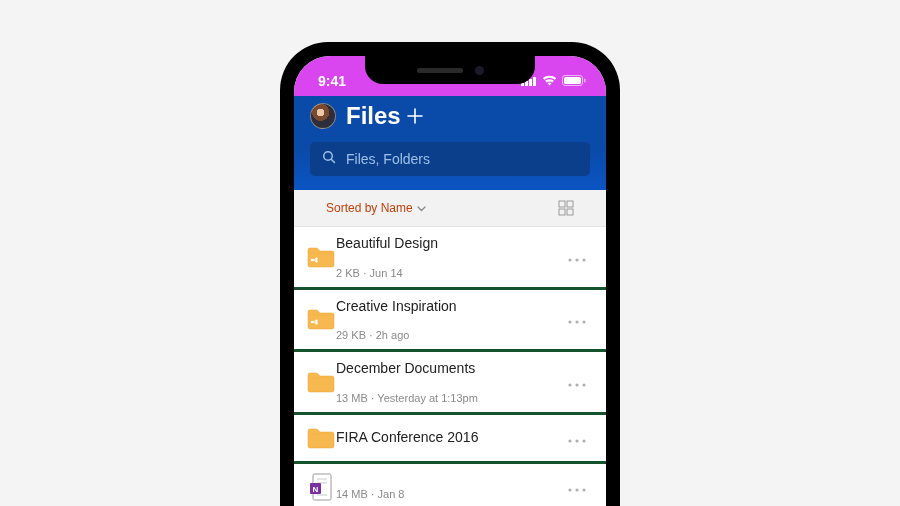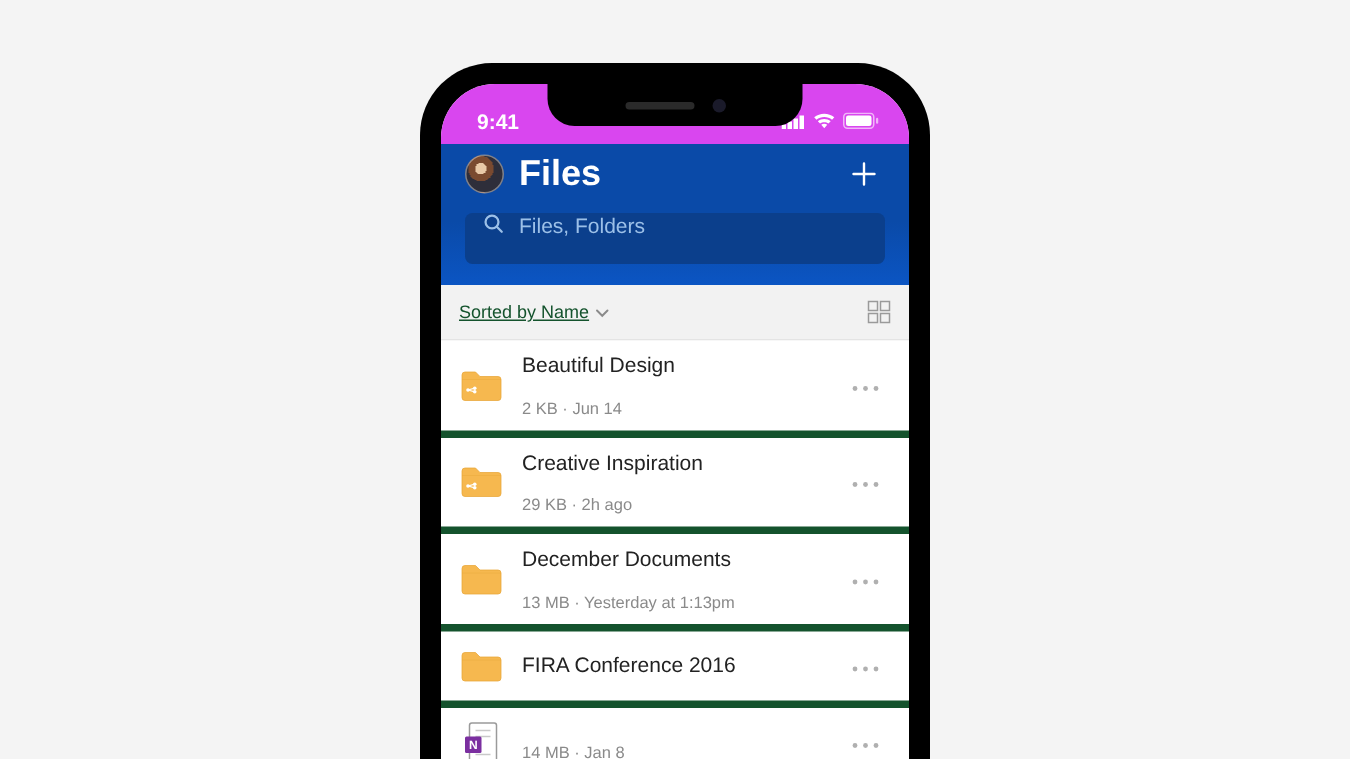--- a/index.html
+++ b/index.html
@@ -72,21 +72,21 @@
   .status-left { padding-top: 10px; padding-left: 4px;}
   .status-right { display: flex; gap: 5px; align-items: center; padding-top: 10px; }
   .signal, .wifi, .battery { display: inline-block; }
   .header {
     background: linear-gradient(180deg, #0a4aa8 0%, #0a4aa8 55%, #0b55c3 100%);
     padding: 6px 16px 14px 16px;
   }
   .title-row {
     display: flex;
     align-items: center;
-    justify-content: space-between;
+    justify-content: flex-start;
     margin-bottom: 12px;
   }
   .title-left { display: flex; align-items: center; gap: 10px; }
   .avatar {
     width: 26px; height: 26px; border-radius: 50%;
     background: radial-gradient(circle at 40% 35%, #e9c9a8 0 18%, #7a4a30 18% 40%, #2e2e3a 40% 100%);
     border: 1px solid rgba(255,255,255,0.4);
   }
   .title {
     color: #fff;
@@ -96,47 +96,45 @@
   .plus-btn {
     width: 28px; height: 28px;
     color: #fff; font-size: 24px; font-weight: 300;
     display: flex; align-items: center; justify-content: center;
   }
   .search {
     background: #0b3f8c;
     border-radius: 5px;
     height: 34px;
     display: flex;
-    align-items: flex-start;
+    align-items: center;
     padding: 0 12px;
     gap: 10px;
   }
   .search-icon { color: #8ab4e8; }
   .search-input {
     background: transparent; border: none; outline: none;
     color: #cde0f6; font-size: 14px; flex: 1;
   }
   .search-input::placeholder { color: #9cc0e8; }
   .sort-row {
     display: flex; justify-content: space-between; align-items: center;
-    padding: 10px 12px;
+    padding: 10px 32px;
     background: #f2f2f2;
     border-bottom: 1px solid #e4e4e4;
     font-size: 12px;
-    color: #14532d;
-    text-decoration: underline;
+    color: #c2410c;
   }
   .sort-label { display: flex; align-items: center; gap: 4px; }
   .view-btn { width: 16px; height: 16px; color: #8a8a8a; }
   .list { background: #fff; }
   .row {
     display: flex; align-items: center;
     padding: 8px 16px 8px 12px;
-    border-bottom: 5px solid #14532d;
-    gap: 12px;
+    border-bottom: 3px solid #14532d;
   }
   .file-icon {
     width: 30px; height: 30px; flex-shrink: 0;
     display: flex; align-items: center; justify-content: center;
   }
   .folder-svg { width: 28px; height: 24px; }
   .doc-svg { width: 24px; height: 28px; }
   .info { flex: 1; min-width: 0; }
   .name { font-size: 14px; color: #222; line-height: 1.25; }
   .meta { font-size: 11px; color: #8a8a8a; margin-top: 14px; }

